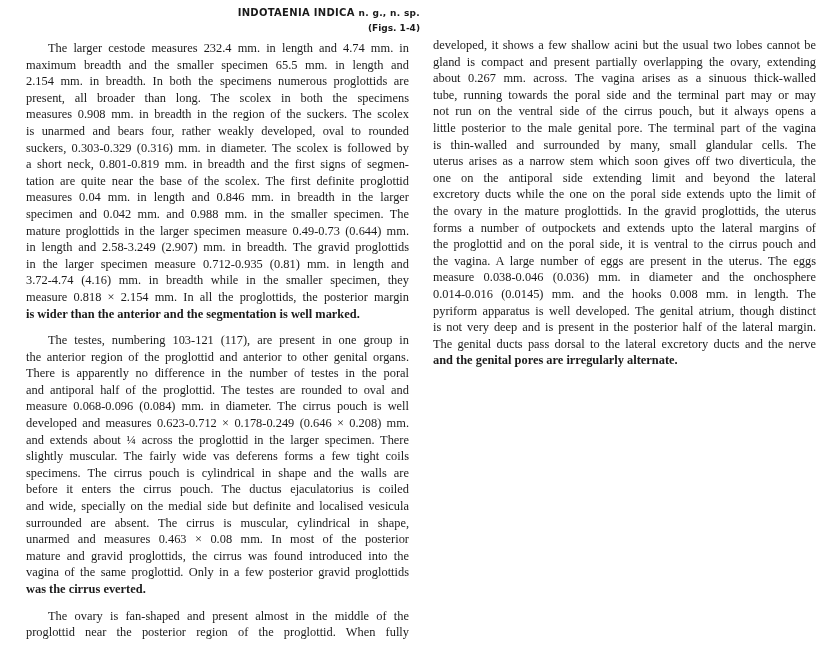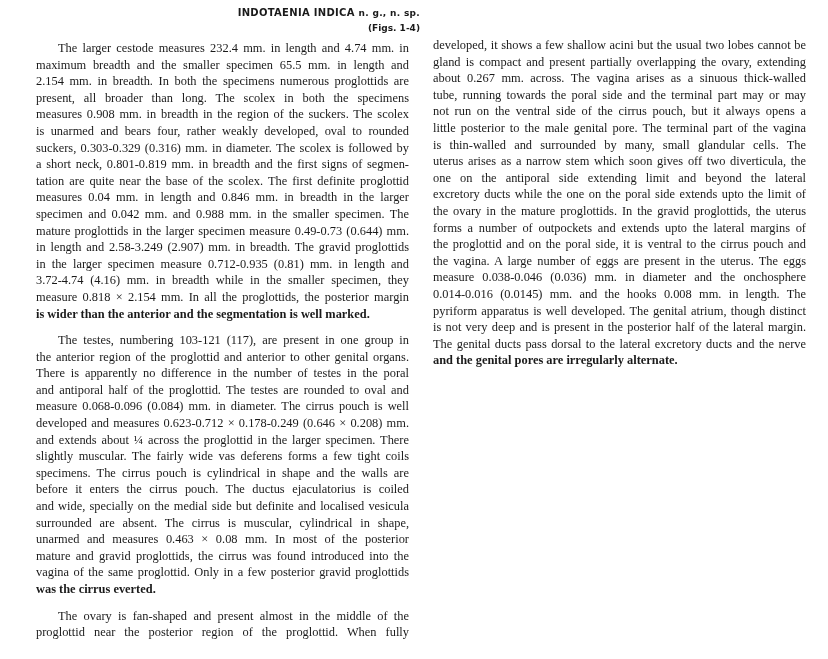--- a/index.html
+++ b/index.html
@@ -5,22 +5,22 @@
     html, body { margin: 0; padding: 0; background: #ffffff; }
     body { width: 828px; height: 659px; overflow: hidden; position: relative; color: #1a1a1a; }
     .title-block { position: absolute; left: 0; top: 6px; width: 420px; text-align: right;
       font-family: "DejaVu Sans", sans-serif; }
     .title { font-size: 10px; font-weight: bold; letter-spacing: 0.3px; line-height: 13px; }
     .title .suffix { font-weight: bold; font-size: 9px; }
     .subtitle { font-size: 9px; font-weight: bold; line-height: 13px; margin-top: 2px; }
     .col { position: absolute; font-family: "Liberation Serif", "DejaVu Serif", serif;
       font-size: 12.4px; line-height: 16.6px; text-align: justify; }
     .col-left { left: 20px; top: 40px; width: 389px; }
-    .col-right { left: 417px; top: 37px; width: 389px; }
-    .para { margin: 0 0 10px 16px; text-indent: 22px; }
+    .col-right { left: 427px; top: 37px; width: 389px; }
+    .para { margin: 0 0 10px 6px; text-indent: 22px; }
     .para .line { display: block; text-indent: 0; text-align: justify; text-align-last: justify; white-space: nowrap; overflow: hidden; }
     .para .line.last { text-align-last: left; font-weight: bold; }
     .para .line.first { padding-left: 22px; }
   </style>
 </head>
 <body>
 
 <div class="title-block">
   <div class="title">
     <span>INDOTAENIA INDICA</span>

